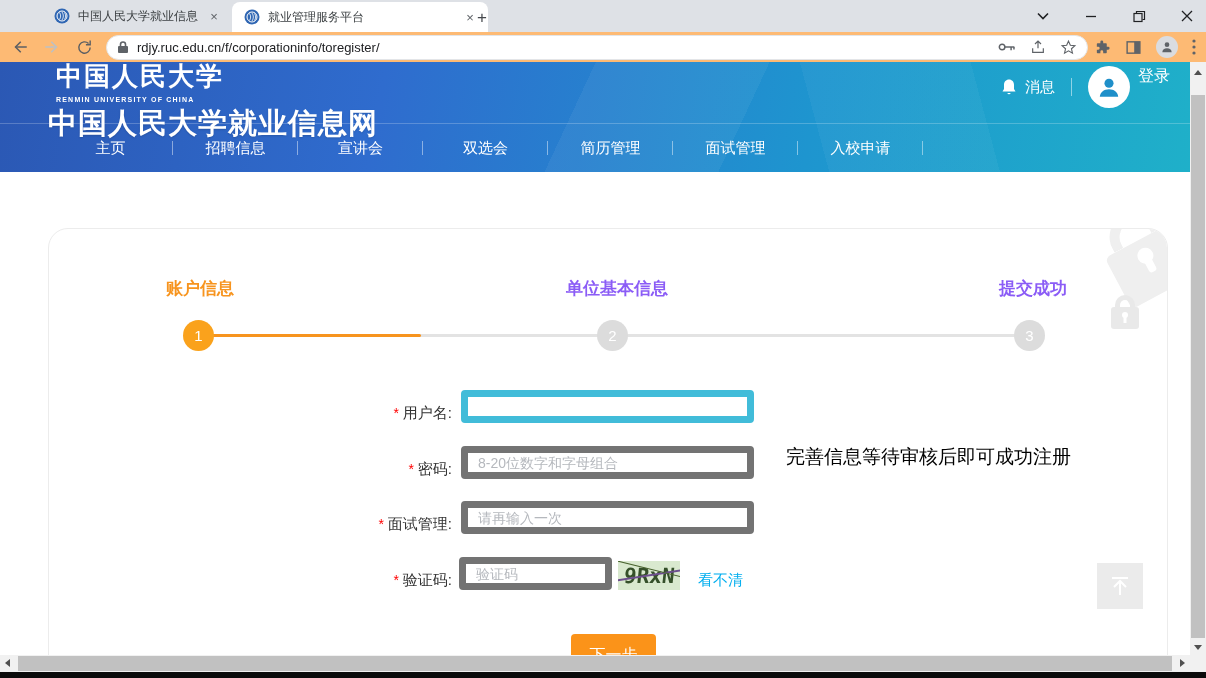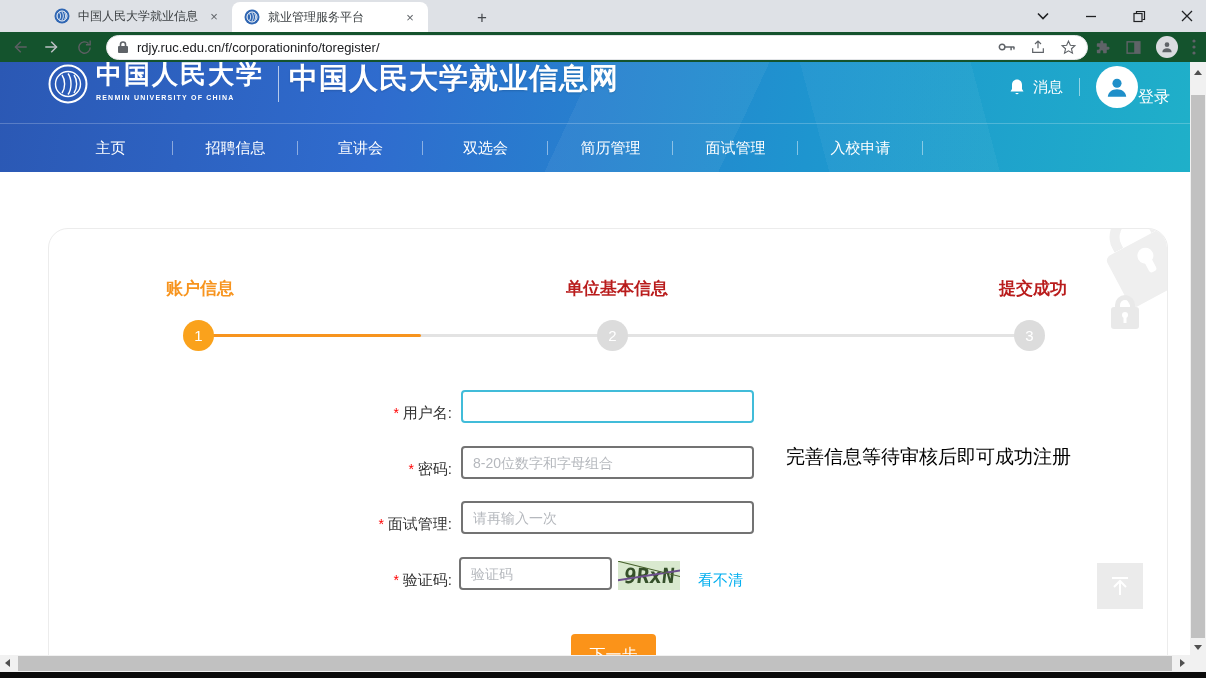--- a/index.html
+++ b/index.html
@@ -4,57 +4,57 @@
 <style>
   * { margin:0; padding:0; box-sizing:border-box; }
   html,body { width:1206px; height:678px; overflow:hidden; }
   body { font-family:"Liberation Sans","DejaVu Sans",sans-serif; }
   #screen { position:relative; width:1206px; height:678px; background:#fff; overflow:hidden; }
 
   
   .tabbar { position:absolute; left:0; top:0; width:1206px; height:32px; background:#dee1e6; }
   .tab { position:absolute; top:0; height:32px; display:flex; align-items:center; gap:8px; padding:0 10px 0 12px; font-size:12px; color:#3c4043; }
   .tab.inactive { left:42px; width:190px; }
-  .tab.active { left:232px; width:196px; background:#fff; border-radius:8px 8px 0 0; top:2px; height:30px;align-items:center; }
+  .tab.active { left:232px; width:256px; background:#fff; border-radius:8px 8px 0 0; top:2px; height:30px;align-items:center; }
   .tab-title { white-space:nowrap; overflow:hidden; flex:1; }
   .tab-close { width:16px; height:16px; display:flex; align-items:center; justify-content:center; color:#5f6368; font-size:13px; border-radius:50%; }
   .newtab-btn { position:absolute; left:470px; top:6px; width:24px; height:24px; display:flex; align-items:center; justify-content:center; font-size:17px; color:#45484d; }
   .favicon { width:16px; height:16px; flex:0 0 16px; }
   .win-controls { position:absolute; right:8px; top:0; height:32px; display:flex; align-items:center; gap:26px; }
   .win-btn { width:22px; height:22px; display:flex; align-items:center; justify-content:center; color:#202124; }
 
-  .toolbar { position:absolute; left:0; top:32px; width:1206px; height:30px; background:#14532d; display:flex; align-items:center; }
+  .toolbar { position:absolute; left:0; top:32px; width:1206px; height:30px; background:#fdba74; display:flex; align-items:center; }
   .nav-icon { width:24px; height:24px; display:flex; align-items:center; justify-content:center; margin-left:8px; }
   .omnibox { height:25px; flex:1; margin-left:10px; margin-right:6px; background:#fff; border:1px solid #e3e5e8; border-radius:13px; display:flex; align-items:center; padding:0 10px; }
   .omnibox .url { font-size:13px; color:#202124; margin-left:8px; flex:1; }
   .omni-icons { display:flex; align-items:center; gap:14px; }
   .chrome-right { display:flex; align-items:center; gap:14px; margin-right:10px; }
   .avatar-chip { width:22px; height:22px; border-radius:50%; background:#dadce0; display:flex; align-items:center; justify-content:center; }
 
   
   #page { position:absolute; left:0; top:62px; width:1190px; height:593px; background:#fff; overflow:hidden; }
 
   .site-header { position:absolute; left:0; top:0; width:1190px; height:110px;
     background:linear-gradient(100deg,#2b58b4 0%,#2f6cce 32%,#1e95cf 68%,#1fb0c9 100%); }
   .site-header::after { content:""; position:absolute; inset:0;
     background:
       linear-gradient(115deg, transparent 48%, rgba(255,255,255,0.05) 48%, rgba(255,255,255,0.05) 62%, transparent 62%),
       linear-gradient(75deg, transparent 68%, rgba(255,255,255,0.04) 68%, rgba(255,255,255,0.04) 82%, transparent 82%);
     pointer-events:none; }
-  .brand-row { position:absolute; left:48px; top:0; height:61px; display:flex; align-items:flex-start; color:#fff; z-index:2; }
+  .brand-row { position:absolute; left:48px; top:0; height:61px; display:flex; align-items:flex-start; color:#fff; z-index:2;flex-direction:column; }
   .seal { width:40px; height:40px; margin-top:2px; }
   .brand-txt { margin-left:8px; margin-top:-5px; }
   .brand-cn { font-size:26px; font-weight:bold; letter-spacing:2px; font-family:"Liberation Serif","DejaVu Serif",serif; }
   .brand-en { font-size:7px; letter-spacing:1.2px; margin-top:2px; font-weight:bold; }
   .brand-divider { width:1px; height:36px; background:rgba(255,255,255,0.65); margin:4px 10px 0 14px; }
   .site-title { font-size:29px; font-weight:bold; margin-top:-3px; letter-spacing:1px; text-shadow:0 1px 2px rgba(0,0,0,0.15); }
   .header-right { position:absolute; right:20px; top:4px; display:flex; align-items:center; color:#fff; z-index:2; }
   .msg-group { display:flex; align-items:center; gap:8px; font-size:15px; }
   .hdr-sep { width:1px; height:18px; background:rgba(255,255,255,0.5); margin:0 16px; }
-  .login-group { display:flex; align-items:flex-end; gap:0; font-size:16px; }
+  .login-group { display:flex; align-items:flex-start; gap:8px; font-size:16px; }
   .login-avatar { width:42px; height:42px; border-radius:50%; background:#fff; display:flex; align-items:center; justify-content:center; }
 
   .mainnav { position:absolute; left:0; top:61px; width:1190px; height:49px; border-top:1px solid rgba(255,255,255,0.22); display:flex; align-items:center; padding-left:48px; z-index:2; }
   .nav-item { width:125px; text-align:center; color:#fff; font-size:15px; position:relative; cursor:pointer; }
   .nav-item::after { content:""; position:absolute; right:0; top:50%; transform:translateY(-50%); width:1px; height:14px; background:rgba(255,255,255,0.45); }
 
   
   .card { position:absolute; left:48px; top:166px; width:1120px; height:620px; background:#fff; border:1px solid #ececec; border-radius:20px; overflow:hidden; }
 
   .lock-big { position:absolute; right:-14px; top:-20px; transform:rotate(-28deg); }
@@ -63,36 +63,36 @@
   .lock-big .lock-body { width:74px; height:58px; }
   .lock-small .lock-body { width:28px; height:22px; background:#e9e9e9; border-radius:3px; }
   .lock-shackle { border:10px solid #efefef; border-bottom:none; border-radius:26px 26px 0 0; width:52px; height:30px; margin:0 auto; }
   .lock-small .lock-shackle { border-width:5px; width:20px; height:12px; border-color:#e9e9e9; border-radius:10px 10px 0 0; }
   .keyhole { position:absolute; left:50%; top:9px; transform:translateX(-50%); width:16px; height:16px; background:#fff; border-radius:50%; }
   .keyhole::after { content:""; position:absolute; left:50%; top:12px; transform:translateX(-50%); width:8px; height:14px; background:#fff; border-radius:0 0 3px 3px; }
   .keyhole-s { position:absolute; left:50%; top:5px; transform:translateX(-50%); width:6px; height:6px; background:#fff; border-radius:50%; }
   .keyhole-s::after { content:""; position:absolute; left:50%; top:4px; transform:translateX(-50%); width:3px; height:7px; background:#fff; }
 
   
-  .step-label { position:absolute; top:48px; font-size:17px; font-weight:bold; color:#b91c1c; }
+  .step-label { position:absolute; top:48px; font-size:17px; font-weight:bold; color:#8b5cf6; }
   .step-label.active { color:#f7941e; }
   .sl-1 { left:117px; } .sl-2 { left:517px; } .sl-3 { left:950px; }
   .step-line { position:absolute; top:105px; height:3px; background:#e3e3e3; border-radius:2px; }
   .step-line.gray { left:149px; width:831px; }
   .step-line.orange { left:149px; width:223px; background:#f7941e; }
   .step-circle { position:absolute; top:91px; width:31px; height:31px; border-radius:50%; background:#dcdcdc; color:#fff; font-size:15px; display:flex; align-items:center; justify-content:center; }
   .step-circle.active { background:#faa21c; }
   .sc-1 { left:134px; } .sc-2 { left:548px; } .sc-3 { left:965px; }
 
   
   .form-row { position:absolute; left:8px; display:flex; align-items:flex-end; }
   .fr-1 { top:161px; } .fr-2 { top:217px; } .fr-3 { top:272px; } .fr-4 { top:328px; }
   .f-label { width:395px; text-align:right; font-size:15px; color:#333; }
   .req { color:#ff0000; margin-right:4px; font-size:14px; }
-  .f-input { margin-left:9px; width:293px; height:33px; border:2px solid #737373; border-radius:4px; padding:0 10px; font-size:14px; color:#333; outline:none; font-family:"Liberation Sans","DejaVu Sans",sans-serif; }
+  .f-input { margin-left:9px; width:293px; height:33px; border:7px solid #737373; border-radius:4px; padding:0 10px; font-size:14px; color:#333; outline:none; font-family:"Liberation Sans","DejaVu Sans",sans-serif; }
   .f-input::placeholder { color:#b5b8bd; opacity:1; }
   .f-input.focused { border-color:#41bcd9; }
   .f-input.captcha-input { width:153px;margin-left:7px; }
   .captcha-box { margin-left:6px; width:62px; height:29px; background:#d9e9cf; position:relative; overflow:hidden; display:flex; align-items:center; justify-content:center; }
   .captcha-text { font-size:21px; font-weight:bold; color:#35502a; transform:skewX(-6deg); letter-spacing:0px; font-family:"DejaVu Sans Mono",monospace; }
   .captcha-line1 { position:absolute; left:-4px; top:13px; width:75px; height:2px; background:#6d4f8e; transform:rotate(-9deg); }
   .captcha-line2 { position:absolute; left:-4px; top:8px; width:75px; height:1px; background:#49632f; transform:rotate(14deg); }
   .captcha-refresh { margin-left:18px; font-size:15px; color:#00aeef; cursor:pointer; }
 
   .helper-text { position:absolute; left:737px; top:215px; font-size:19px; color:#000; }

